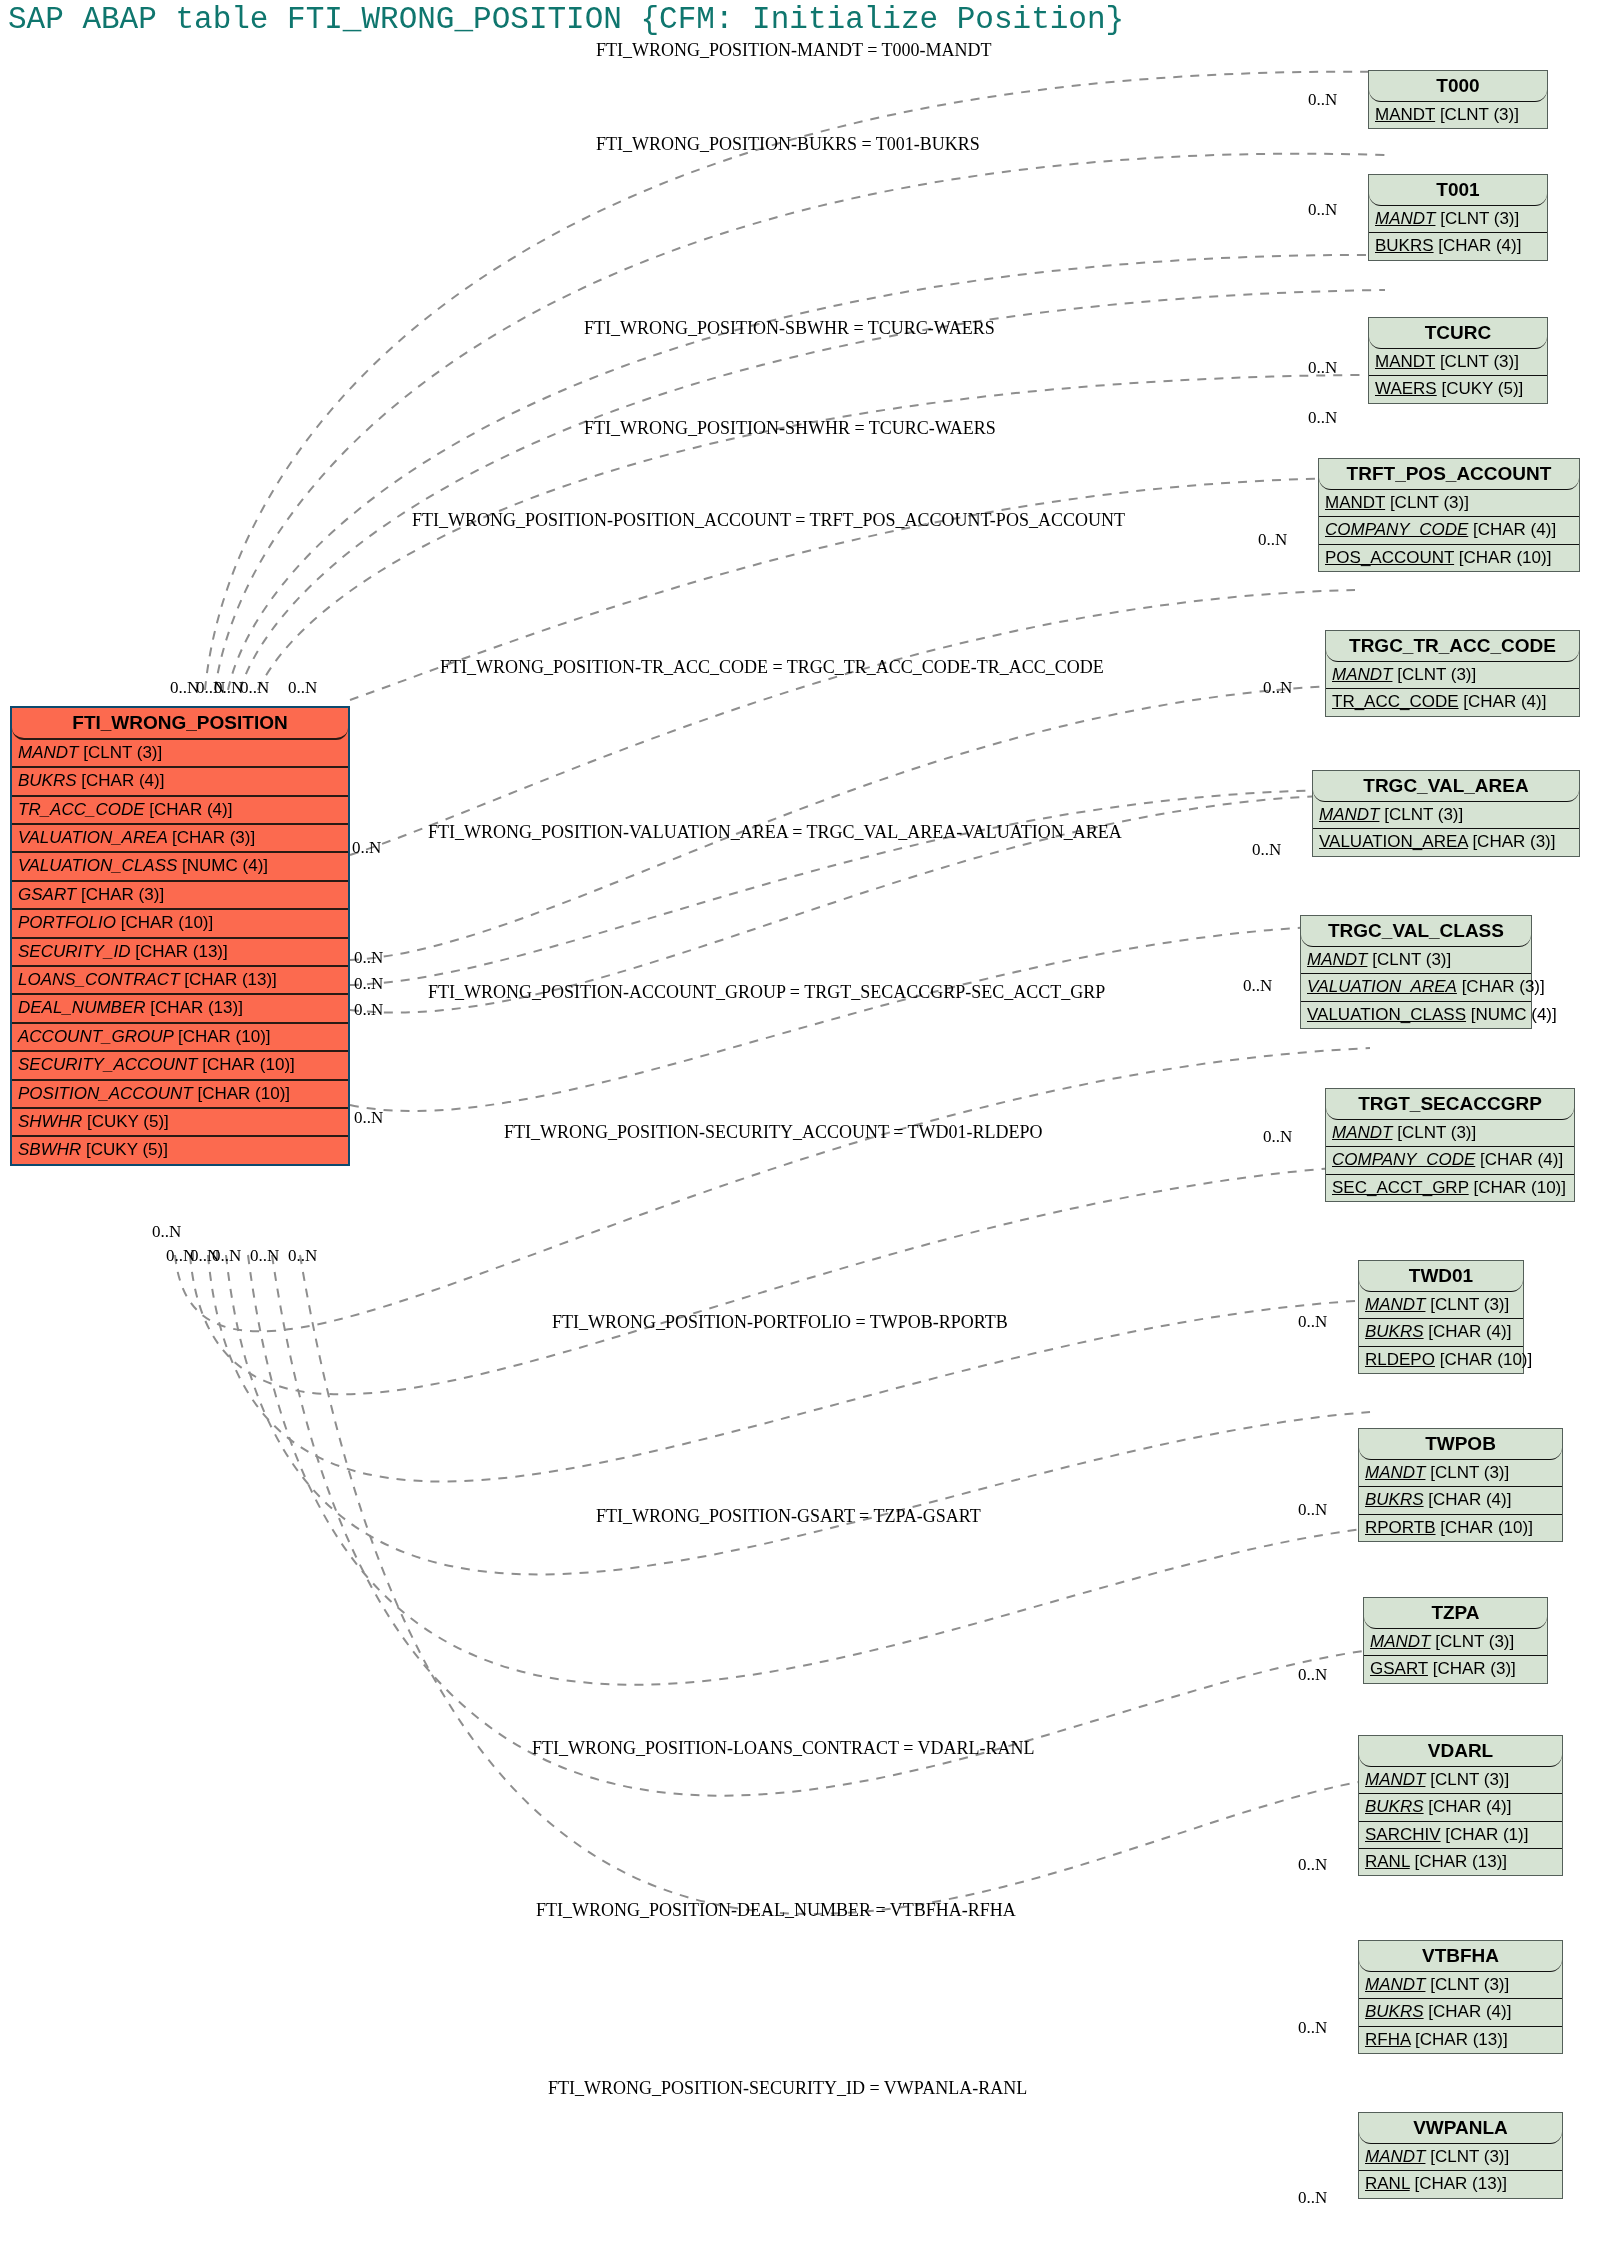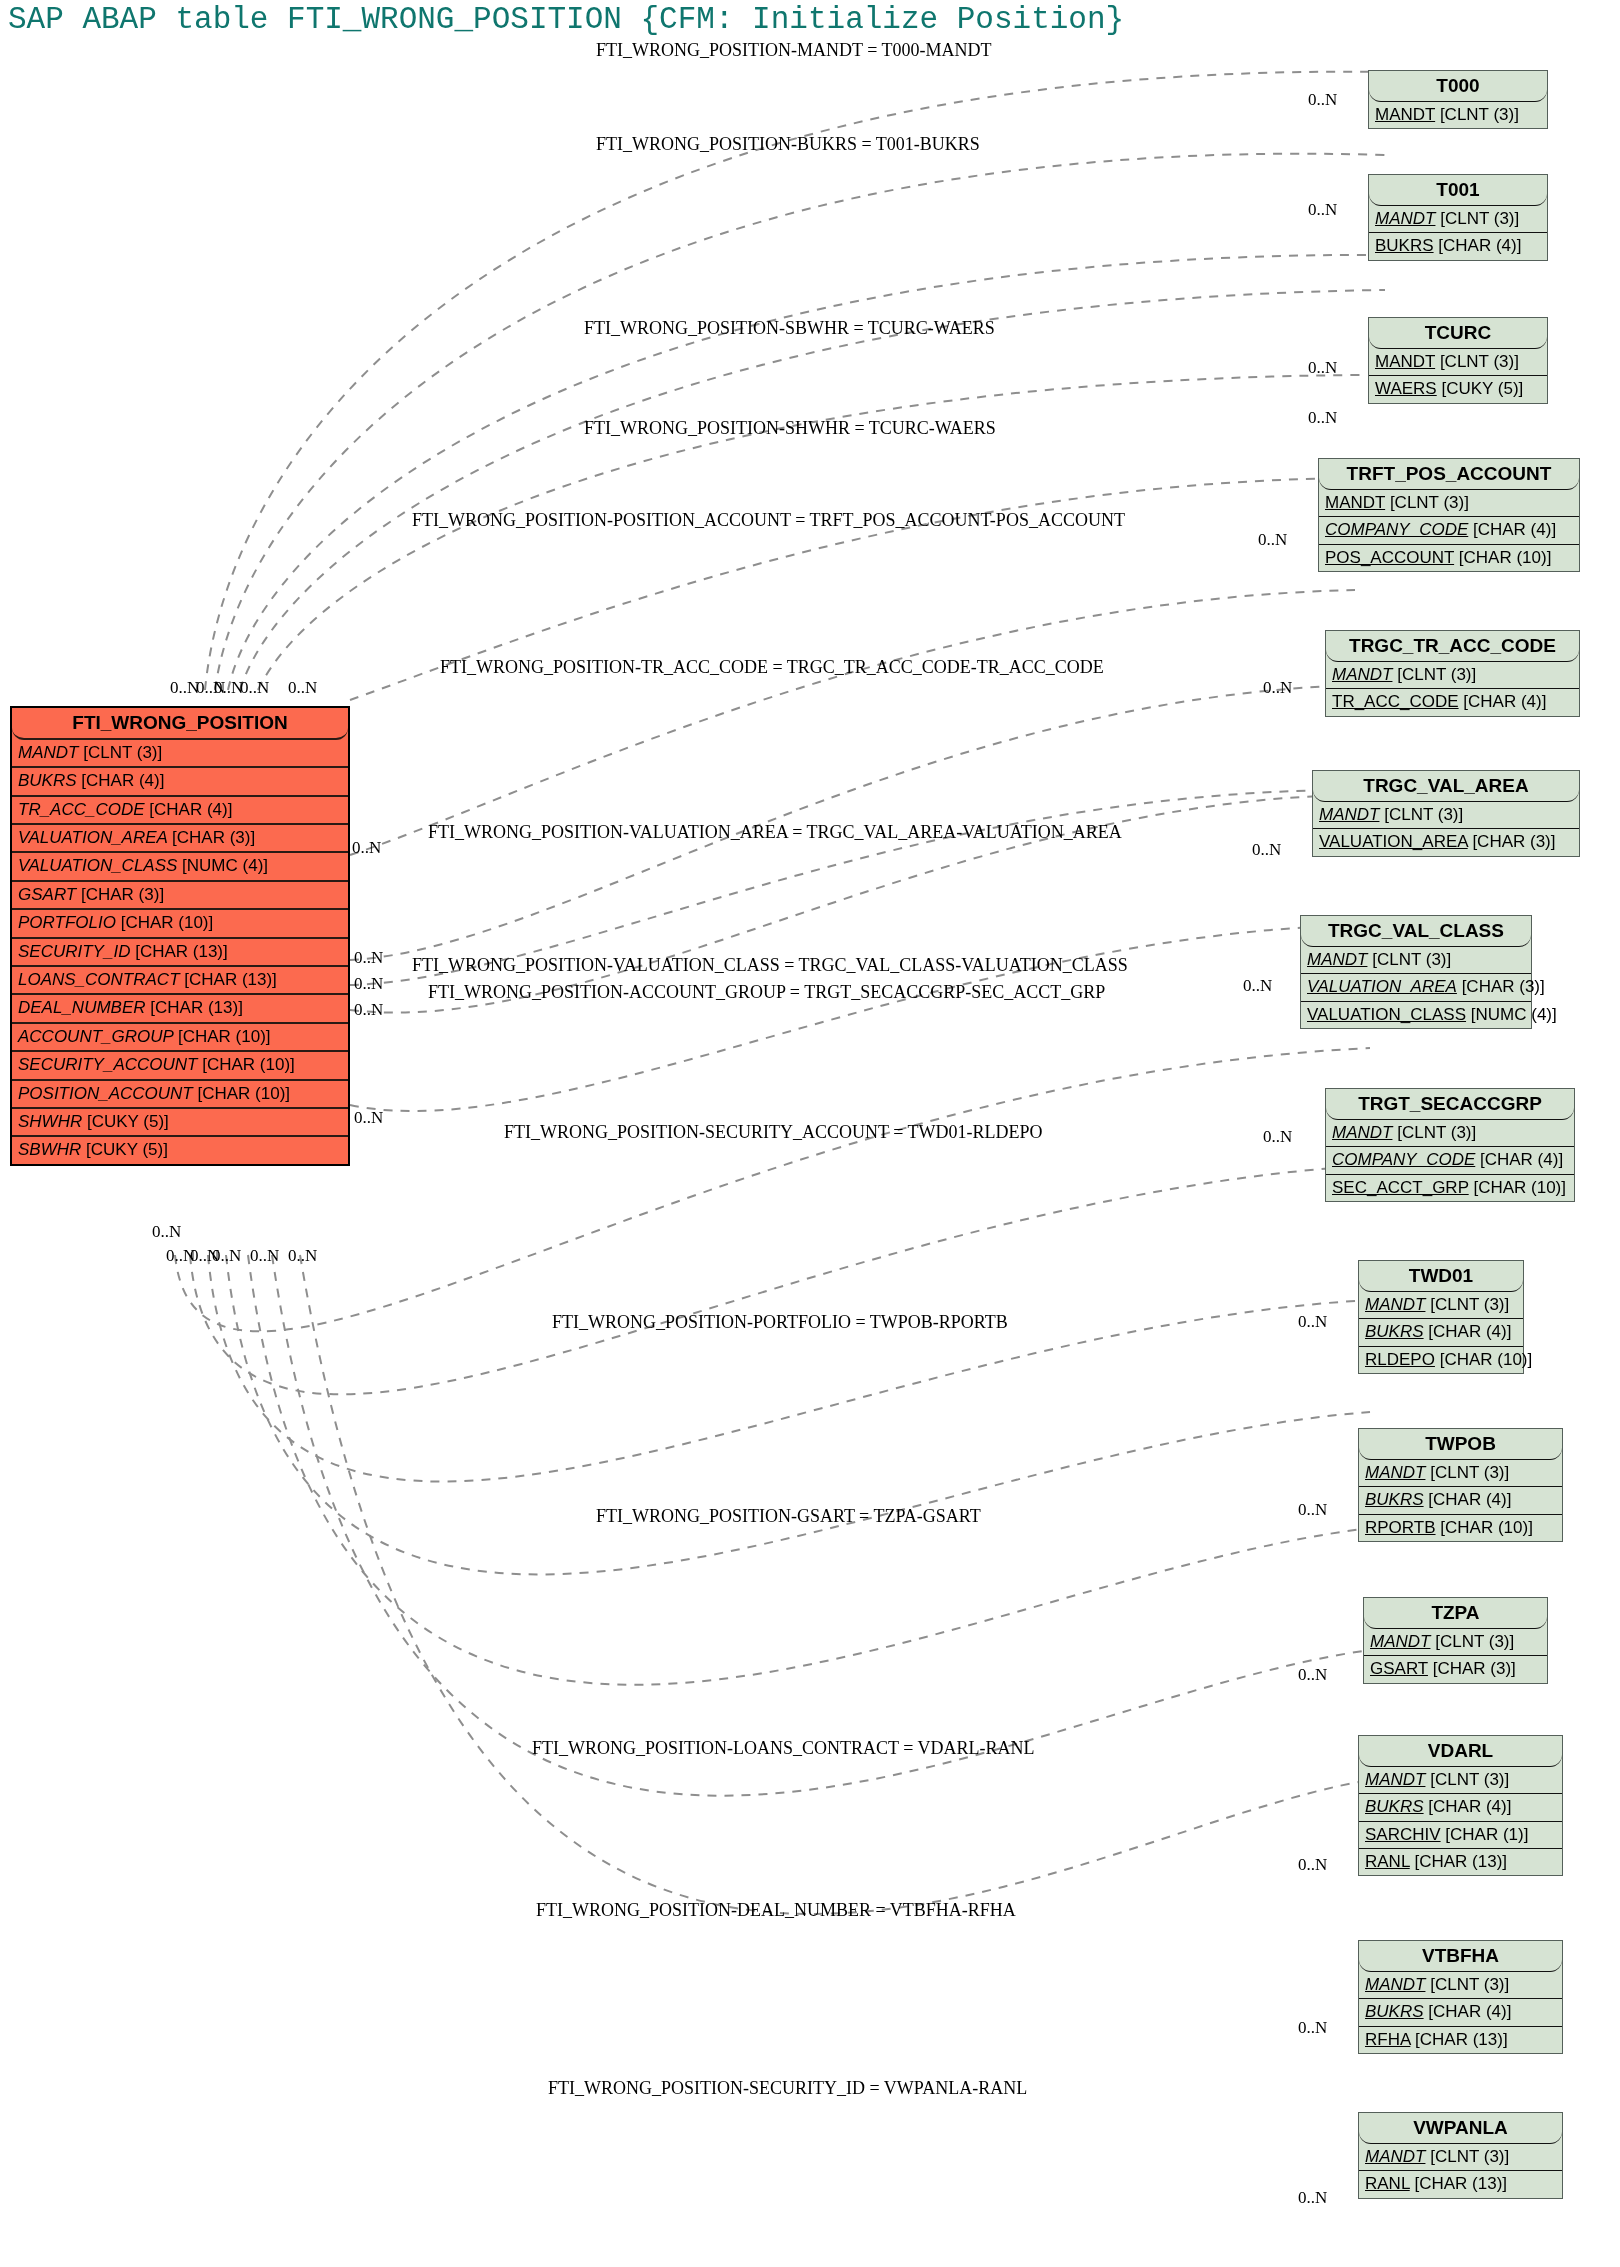--- a/index.html
+++ b/index.html
@@ -18,21 +18,21 @@
   .entity{position:absolute;border:1px solid #111;box-sizing:border-box;
           font-family:"Liberation Sans", sans-serif;}
   .entity .hdr{font-weight:bold;text-align:center;font-size:19px;color:#000;
                border-bottom:1px solid #111;box-sizing:border-box;
                padding:4px 6px;line-height:1.15;white-space:nowrap;border-radius:12px;}
   .entity .fld{font-size:17px;color:#000;border-bottom:1px solid #111;
                box-sizing:border-box;padding:3px 6px;line-height:1.2;
                white-space:nowrap;}
   .entity .fld:last-child{border-bottom:none;}
 
-  .main-entity{background:#fc6a4f;border:2px solid #000000;}
+  .main-entity{background:#fc6a4f;border:2px solid #0c4a6e;}
   .main-entity .hdr{background:#fc6a4f;border-bottom:2px solid #2a1a14;}
   .main-entity .fld{background:#fc6a4f;border-bottom:2px solid #2a1a14;
                     font-style:italic;}
   .main-entity .fld .ty{font-style:normal;}
 
   .ref-entity{background:#d6e3d3;border:1px solid #55605a;}
   .ref-entity .hdr{background:#d6e3d3;}
   .ref-entity .fld{background:#d6e3d3;}
   .ref-entity .fld .nm{text-decoration:underline;}
   .ref-entity .fld.fk .nm{font-style:italic;}
@@ -187,21 +187,20 @@
     <div class="fld"><span class="nm">RANL</span> <span class="ty">[CHAR (13)]</span></div>
   </div>
 
   <div class="rel-label" style="left:596px; top:40px;">FTI_WRONG_POSITION-MANDT = T000-MANDT</div>
   <div class="rel-label" style="left:596px; top:134px;">FTI_WRONG_POSITION-BUKRS = T001-BUKRS</div>
   <div class="rel-label" style="left:584px; top:318px;">FTI_WRONG_POSITION-SBWHR = TCURC-WAERS</div>
   <div class="rel-label" style="left:584px; top:418px;">FTI_WRONG_POSITION-SHWHR = TCURC-WAERS</div>
   <div class="rel-label" style="left:412px; top:510px;">FTI_WRONG_POSITION-POSITION_ACCOUNT = TRFT_POS_ACCOUNT-POS_ACCOUNT</div>
   <div class="rel-label" style="left:440px; top:657px;">FTI_WRONG_POSITION-TR_ACC_CODE = TRGC_TR_ACC_CODE-TR_ACC_CODE</div>
   <div class="rel-label" style="left:428px; top:822px;">FTI_WRONG_POSITION-VALUATION_AREA = TRGC_VAL_AREA-VALUATION_AREA</div>
-  <div class="rel-label" style="left:412px; top:955px;">FTI_WRONG_POSITION-VALUATION_CLASS = TRGC_VAL_CLASS-VALUATION_CLASS</div>
   <div class="rel-label" style="left:428px; top:982px;">FTI_WRONG_POSITION-ACCOUNT_GROUP = TRGT_SECACCGRP-SEC_ACCT_GRP</div>
   <div class="rel-label" style="left:504px; top:1122px;">FTI_WRONG_POSITION-SECURITY_ACCOUNT = TWD01-RLDEPO</div>
   <div class="rel-label" style="left:552px; top:1312px;">FTI_WRONG_POSITION-PORTFOLIO = TWPOB-RPORTB</div>
   <div class="rel-label" style="left:596px; top:1506px;">FTI_WRONG_POSITION-GSART = TZPA-GSART</div>
   <div class="rel-label" style="left:532px; top:1738px;">FTI_WRONG_POSITION-LOANS_CONTRACT = VDARL-RANL</div>
   <div class="rel-label" style="left:536px; top:1900px;">FTI_WRONG_POSITION-DEAL_NUMBER = VTBFHA-RFHA</div>
   <div class="rel-label" style="left:548px; top:2078px;">FTI_WRONG_POSITION-SECURITY_ID = VWPANLA-RANL</div>
 
   <div class="card" style="left:1308px; top:90px;">0..N</div>
   <div class="card" style="left:1308px; top:200px;">0..N</div>

